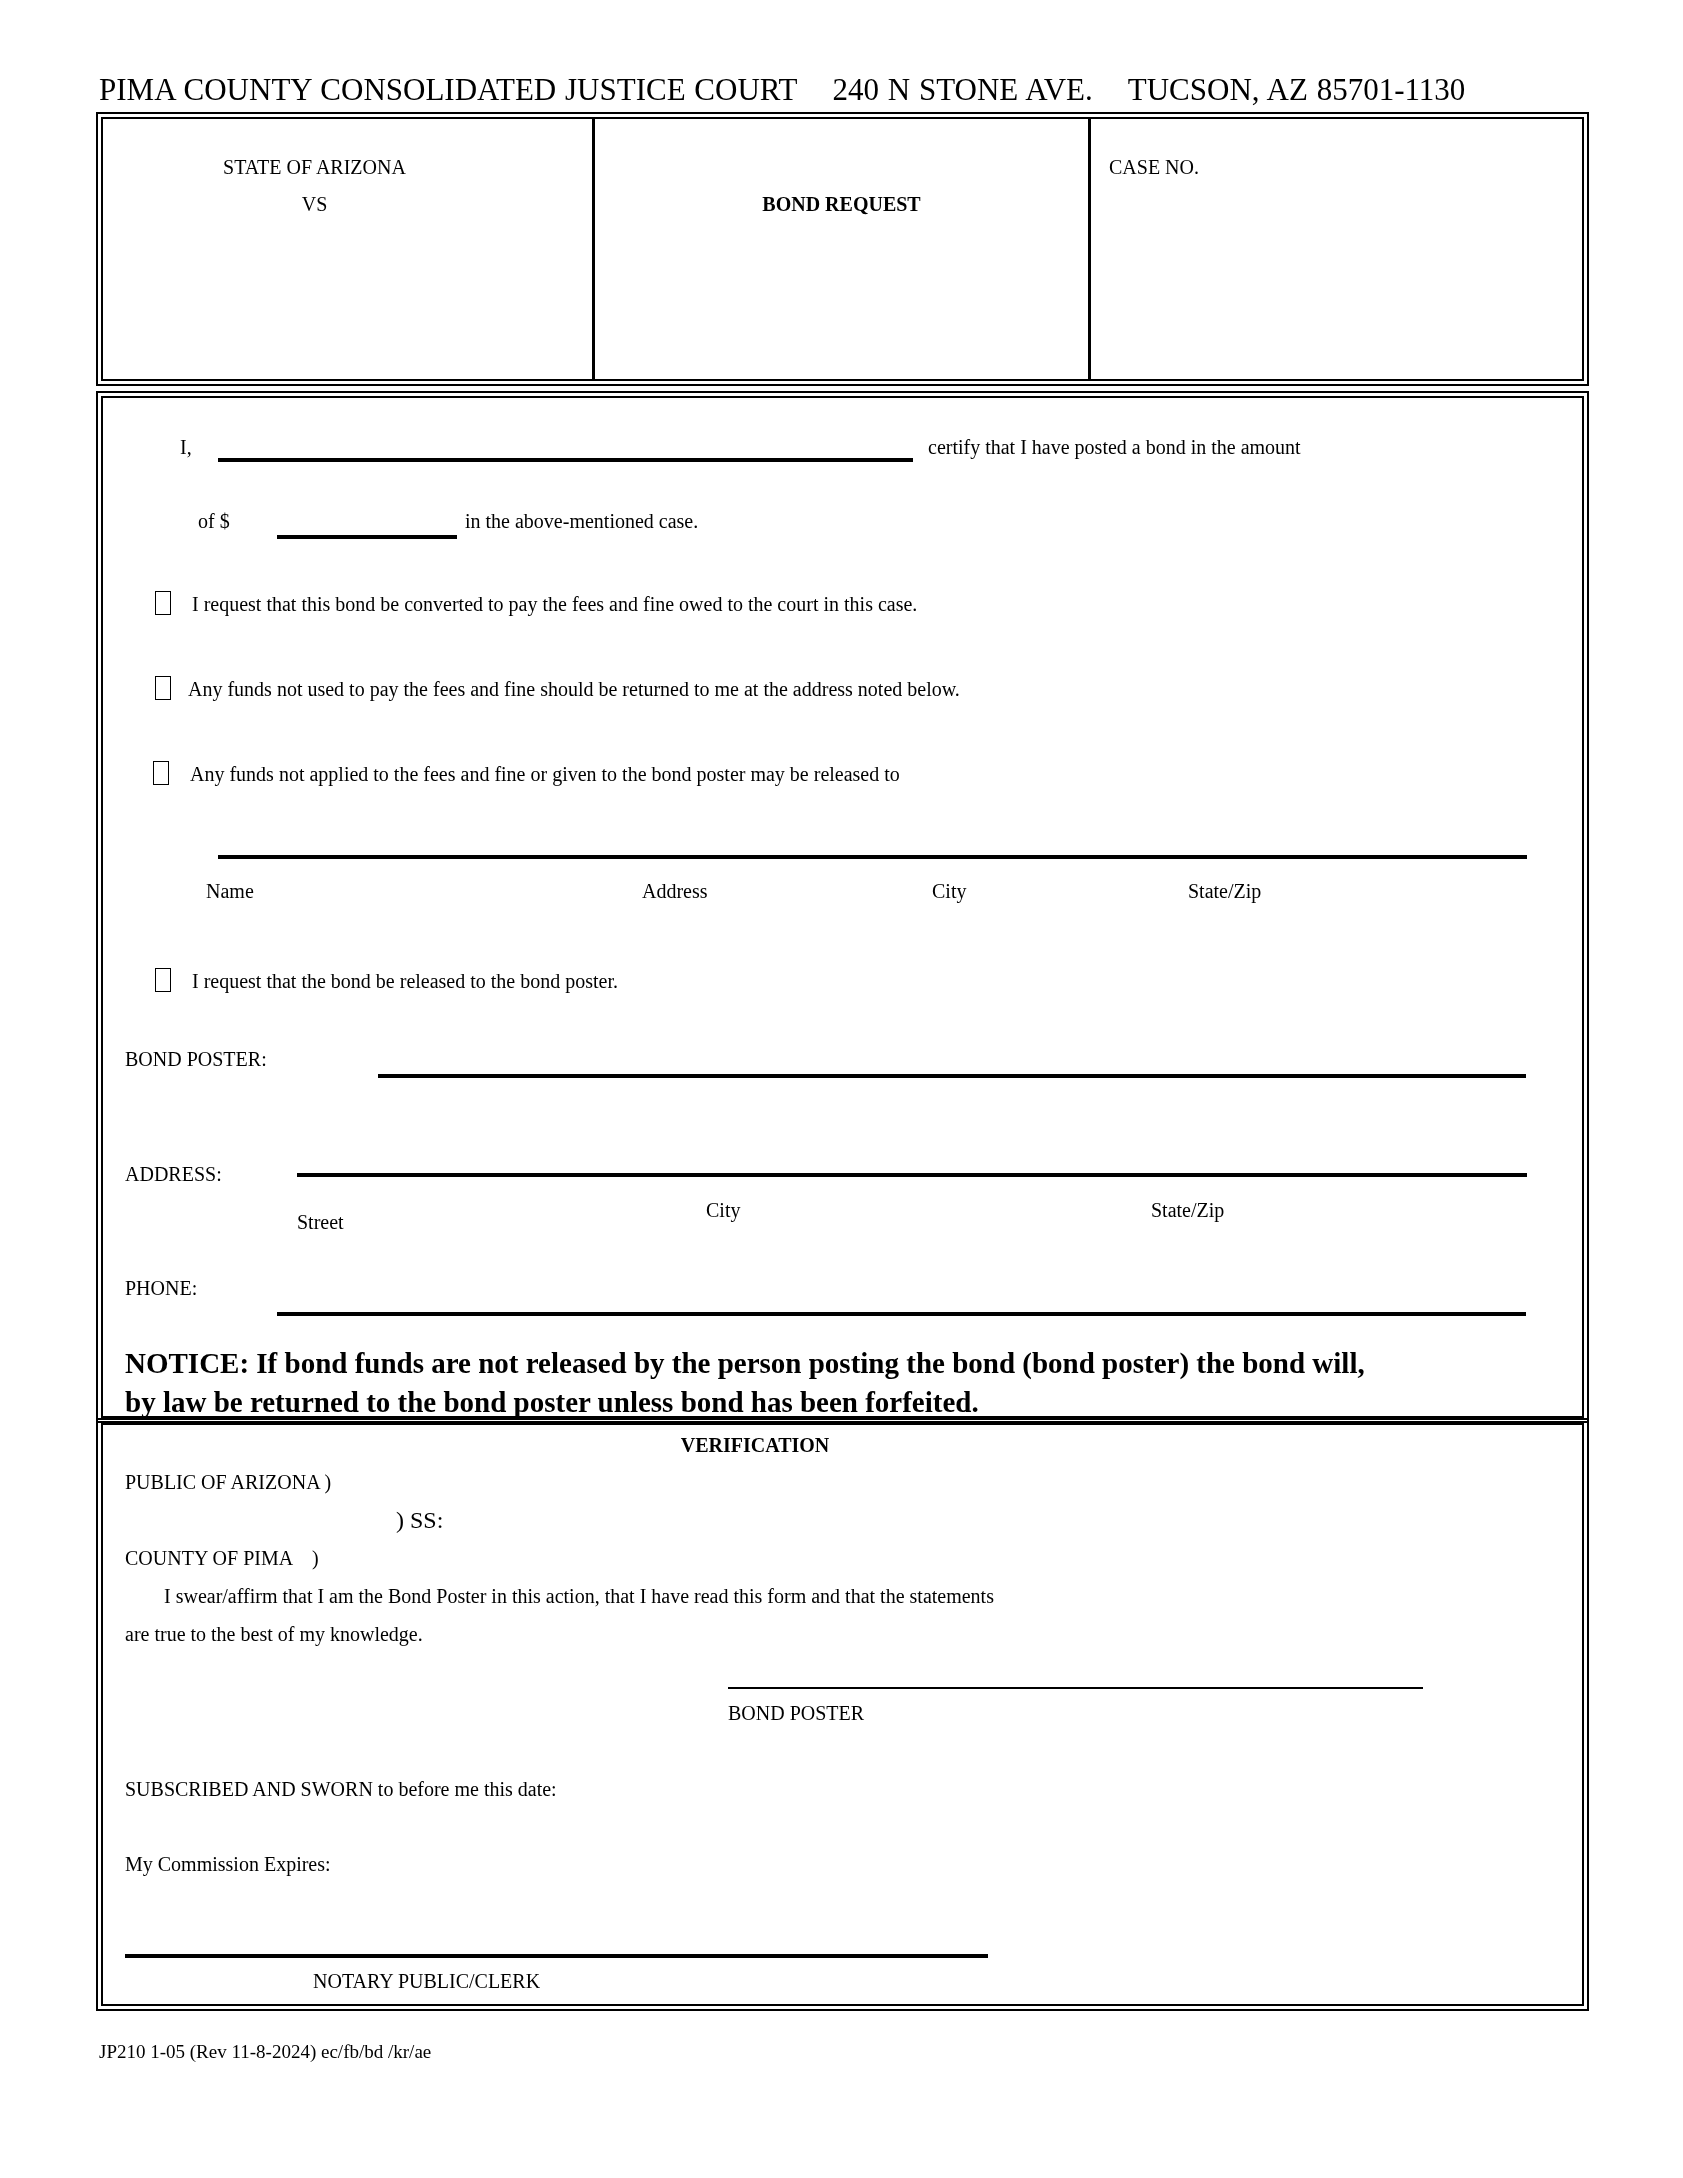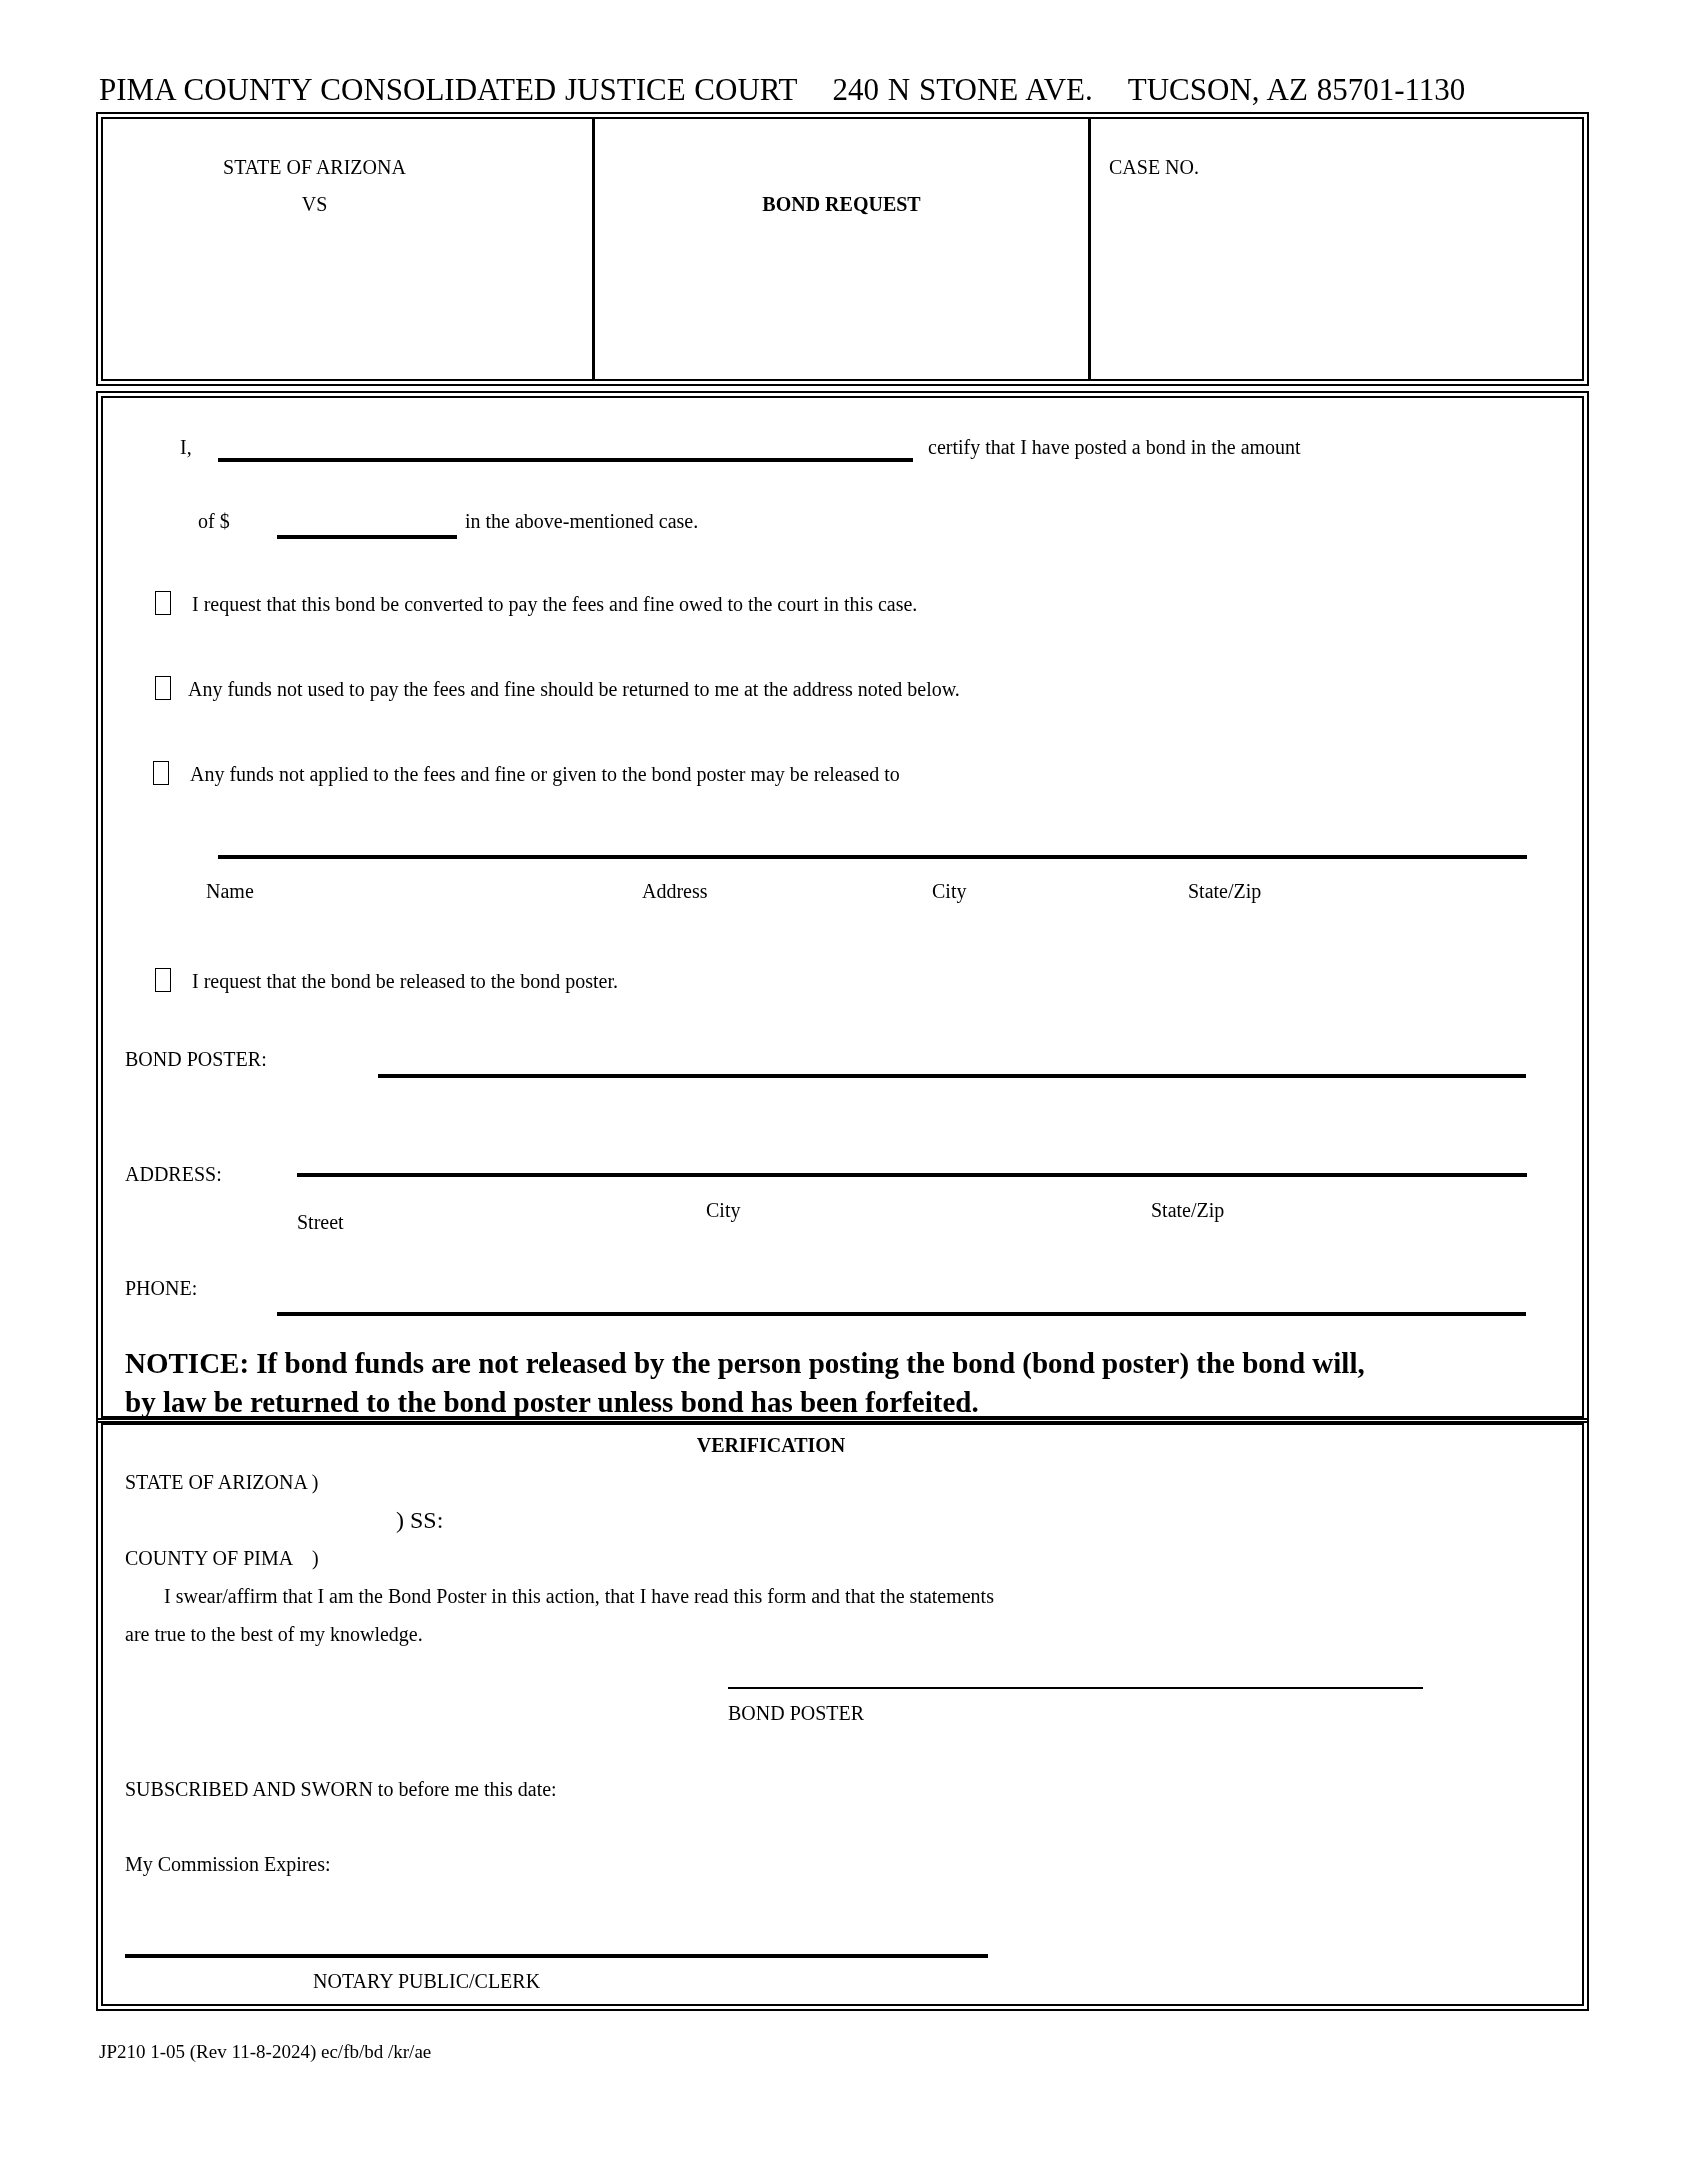--- a/index.html
+++ b/index.html
@@ -79,22 +79,22 @@
 
 <div class="abs txt" style="left:125px; top:1271px;">PHONE:</div>
 <div class="abs txt" style="left:277px; top:1279px; width:1247px; height:32px;"></div>
 <div class="hline" style="left:277px; top:1312px; width:1249px;"></div>
 
 <div class="abs txt bold" style="left:125px; top:1346px; font-size:29px;">NOTICE: If bond funds are not released by the person posting the bond (bond poster) the bond will,</div>
 <div class="abs txt bold" style="left:125px; top:1385px; font-size:29px;">by law be returned to the bond poster unless bond has been forfeited.</div>
 
 <div class="dbox thick" style="left:96px; top:1418px; width:1493px; height:593px;"></div>
 
-<div class="abs txt center bold" style="left:96px; top:1428px; width:1318px;padding-left:16px;">VERIFICATION</div>
-<div class="abs txt" style="left:125px; top:1465px;">STATE OF ARIZONA )</div>
+<div class="abs txt center bold" style="left:96px; top:1428px; width:1318px;">VERIFICATION</div>
+<div class="abs txt" style="left:125px; top:1465px;">PUBLIC OF ARIZONA )</div>
 <div class="abs txt" style="left:396px; top:1503px; font-size:24px;"><span>) SS:</span></div>
 <div class="abs txt" style="left:125px; top:1541px; white-space:pre;">COUNTY OF PIMA    )</div>
 <div class="abs txt" style="left:164px; top:1579px;">I swear/affirm that I am the Bond Poster in this action, that I have read this form and that the statements</div>
 <div class="abs txt" style="left:125px; top:1617px;">are true to the best of my knowledge.</div>
 
 <div class="abs txt" style="left:728px; top:1653px; width:693px; height:32px;"></div>
 <div class="hline thin" style="left:728px; top:1687px; width:695px;"></div>
 <div class="abs txt" style="left:728px; top:1696px;">BOND POSTER</div>
 
 <div class="abs txt" style="left:125px; top:1772px;">SUBSCRIBED AND SWORN to before me this date:</div>

